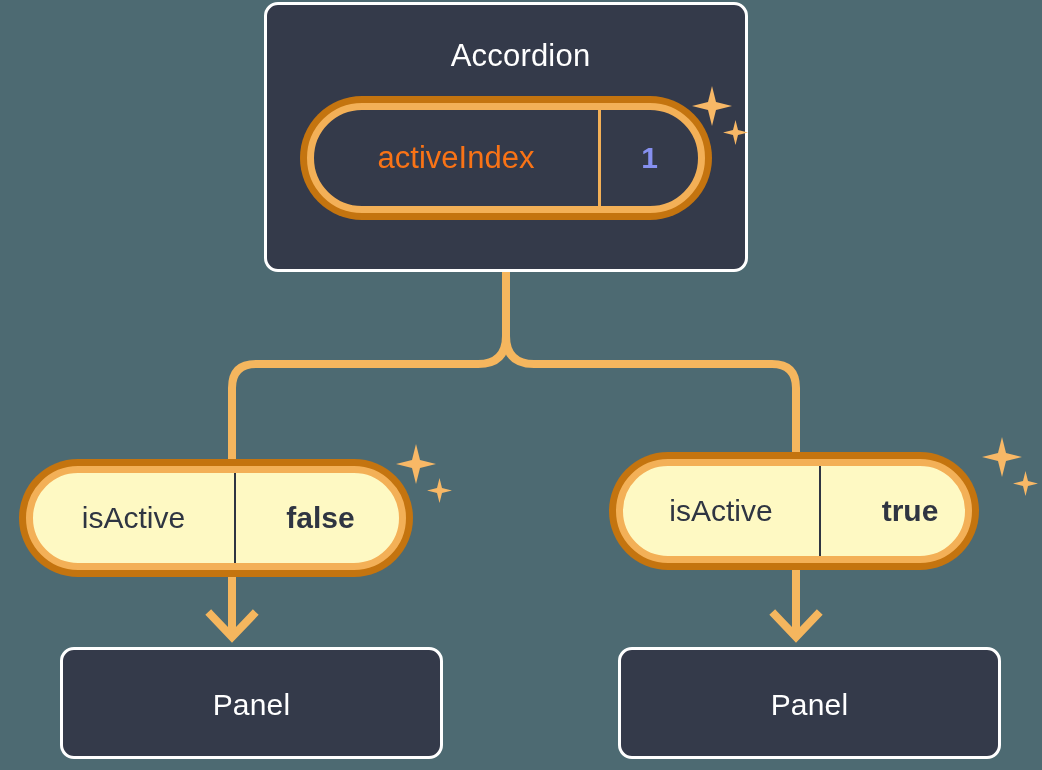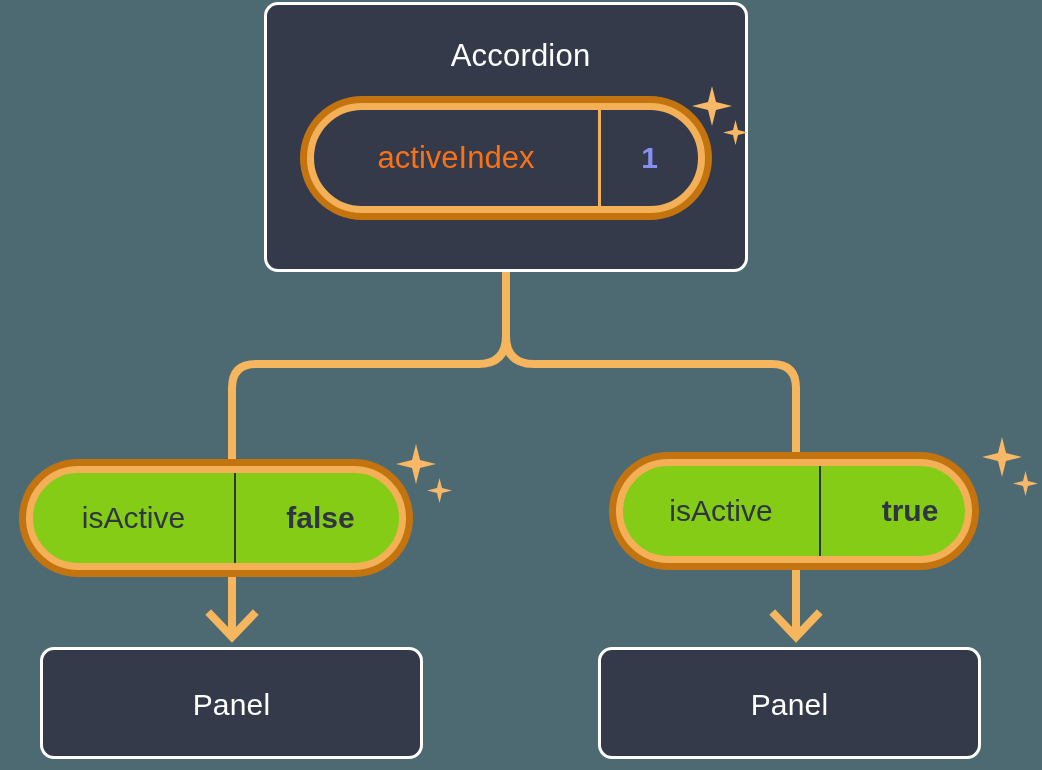--- a/index.html
+++ b/index.html
@@ -51,20 +51,21 @@
     left: 264px;
     top: 2px;
     width: 484px;
     height: 270px;
   }
   #accordion-card .card-title { top: 33px; padding-left: 29px; }
 
   .panel-card {
     width: 383px;
     height: 112px;
+    margin-left: 20px;
   }
   #panel-card-left  { left: 40px;  top: 647px; }
   #panel-card-right { left: 598px; top: 647px; }
   .panel-card .card-title {
     top: 38px;
     font-size: 30px;
   }
 
   
   .pill {
@@ -103,21 +104,21 @@
   }
   #state-pill .pill-val {
     flex: 1 1 auto;
     color: #8690f0;
     font-size: 30px;
     border-radius: 0 999px 999px 0;
   }
 
   
   .prop-pill {
-    background: #84cc16;
+    background: #fef9c3;
     border-radius: 999px;
     overflow: hidden;
   }
   .prop-pill .pill-key {
     color: #2f3542;
     font-size: 30px;
     border-right: 2px solid #2f3542;
   }
   .prop-pill .pill-val {
     color: #2f3542;

